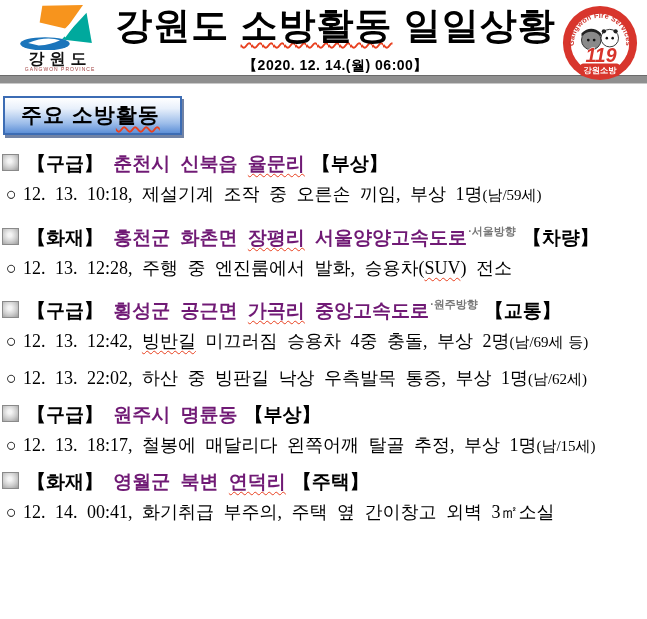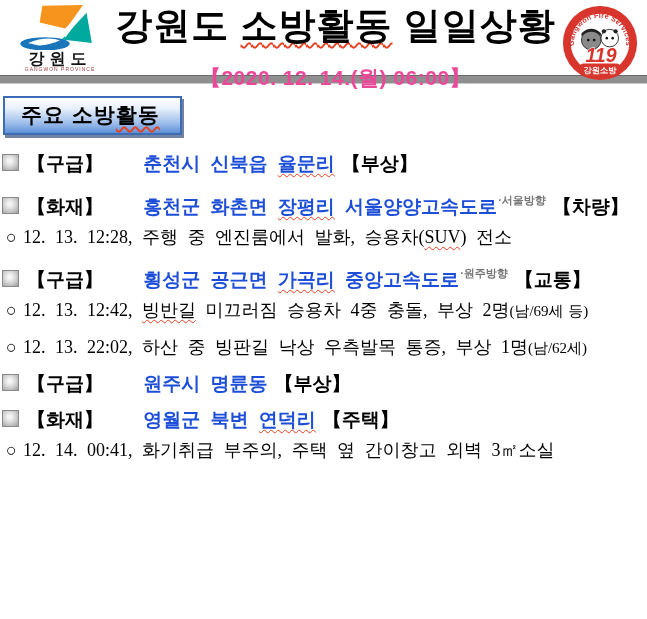--- a/index.html
+++ b/index.html
@@ -8,21 +8,21 @@
     font-family:"Liberation Sans",sans-serif;position:relative;
   }
   
   .header{display:flex;align-items:flex-start;padding:4px 6px 0 8px;height:68px;}
   .logo-block{width:104px;text-align:center;flex:0 0 auto;}
   .logo-name{font-size:16px;font-weight:900;letter-spacing:5px;color:#111;line-height:1;margin-top:1px;}
   .logo-sub{font-size:5px;color:#a04040;letter-spacing:1px;line-height:1;}
   .title-block{flex:1;text-align:center;padding-top:2px;}
   .main-title{font-size:37px;font-weight:900;color:#000;letter-spacing:1px;line-height:1.08;white-space:nowrap;}
   .main-title .wavy,.btn .wavy{text-decoration:underline wavy #e8401f;text-decoration-thickness:2px;text-underline-offset:4px;}
-  .date-line{font-size:21px;font-weight:700;color:#ec4899;margin-top:18px;letter-spacing:0.5px;}
+  .date-line{font-size:14px;font-weight:700;color:#000000;margin-top:11px;letter-spacing:0.5px;}
   .badge-block{width:82px;flex:0 0 auto;}
   
   .rule{height:7px;background:#8f8f8f;border-top:1px solid #6b6b6b;border-bottom:1px solid #c9c9c9;margin-top:3px;}
   
   .btn{
     display:inline-block;margin:12px 0 0 3px;padding:3px 20px 4px 16px;
     font-size:21px;font-weight:900;color:#000;letter-spacing:1px;
     background:linear-gradient(180deg,#ffffff 0%,#e8f0fb 30%,#9dbdea 72%,#5e90d7 100%);
     border:2px solid #3c6cb4;border-radius:0;
     box-shadow:2px 3px 0 rgba(18,48,105,0.6);
@@ -31,21 +31,21 @@
   .entries{margin-top:18px;padding:0 2px;}
   .entry{margin-bottom:14px;}
   .entry-heading{font-size:19px;font-weight:800;line-height:22px;margin-bottom:8px;word-spacing:5px;white-space:nowrap;}
   .bullet{
     display:inline-block;width:15px;height:15px;margin-right:8px;vertical-align:-1px;
     background:radial-gradient(circle at 45% 40%,#f4f4f4 15%,#cfcfcf 55%,#9c9c9c 100%);
     border:1px solid #8a8a8a;
   }
   .cat,.tag{color:#000;}
   .tag{margin-left:7px;}
-  .loc{color:#1d4ed8;margin-left:30px;}
+  .loc{color:#701a75;}
   .wavy{text-decoration:underline wavy #e8401f;text-decoration-thickness:1px;text-underline-offset:3px;text-align:right;}
   .supdir{font-size:11px;font-weight:800;color:#787878;vertical-align:9px;letter-spacing:0;margin-left:1px;text-align:right;}
   .entry-detail{
     font-family:"Liberation Serif","DejaVu Serif",serif;
     font-size:18px;color:#000;line-height:22px;word-spacing:5px;white-space:nowrap;
   }
   .omark{margin:0 6px 0 4px;}
   .small{font-size:15px;word-spacing:1px;}
   
   svg{display:block;margin:0 auto;}
@@ -107,20 +107,23 @@
 
   
   <div class="btn"><span>주요 소방</span><span class="wavy">활동</span></div>
 
   
   <div class="entries">
   <div class="entry">
     <div class="entry-heading">
       <span class="bullet"></span><span class="cat">【구급】</span> <span class="loc"><span>춘천시 신북읍 </span><span class="wavy">율문리</span></span><span class="tag">【부상】</span>
     </div>
+    <div class="entry-detail">
+      <span class="omark">○</span><span class="dtext"><span>12. 13. 10:18,  제설기계  조작  중  오른손  끼임, 부상 1명</span><span class="small">(남/59세)</span></span>
+    </div>
   </div>
 
   <div class="entry">
     <div class="entry-heading">
       <span class="bullet"></span><span class="cat">【화재】</span> <span class="loc"><span>홍천군 화촌면 </span><span class="wavy">장평리</span><span> 서울양양고속도로</span></span><sup class="supdir">·서울방향</sup><span class="tag">【차량】</span>
     </div>
     <div class="entry-detail">
       <span class="omark">○</span><span class="dtext"><span>12. 13. 12:28,  주행  중  엔진룸에서  발화,  승용차(</span><span class="wavy">SUV</span><span>) 전소</span></span>
     </div>
   </div>
@@ -140,20 +143,23 @@
     </div>
   </div>
 
   <div class="entry">
   </div>
 
   <div class="entry">
     <div class="entry-heading">
       <span class="bullet"></span><span class="cat">【구급】</span> <span class="loc"><span>원주시 명륜동</span></span><span class="tag">【부상】</span>
     </div>
+    <div class="entry-detail">
+      <span class="omark">○</span><span class="dtext"><span>12. 13. 18:17,  철봉에  매달리다  왼쪽어깨  탈골  추정, 부상 1명</span><span class="small">(남/15세)</span></span>
+    </div>
   </div>
 
   <div class="entry">
     <div class="entry-heading">
       <span class="bullet"></span><span class="cat">【화재】</span> <span class="loc"><span>영월군 북변 </span><span class="wavy">연덕리</span></span><span class="tag">【주택】</span>
     </div>
     <div class="entry-detail">
       <span class="omark">○</span><span class="dtext"><span>12. 14. 00:41,  화기취급  부주의,  주택  옆  간이창고  외벽  3㎡소실</span></span>
     </div>
   </div>

